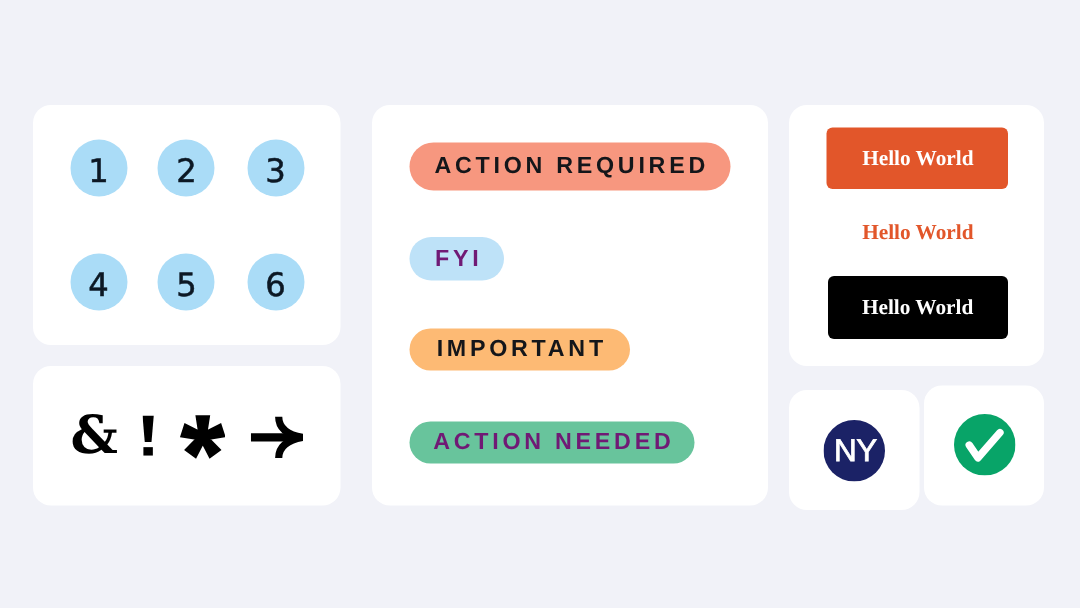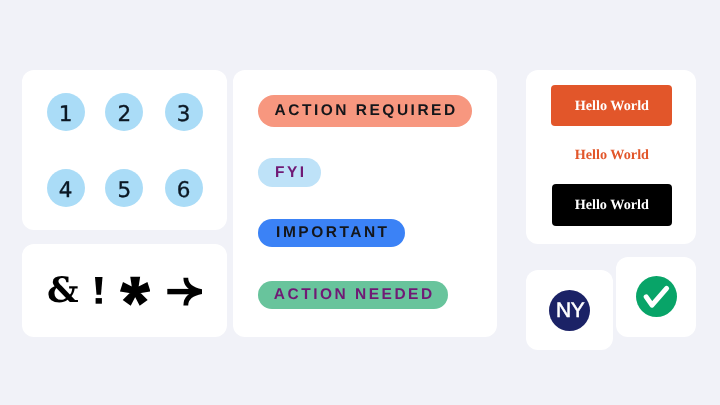--- a/index.html
+++ b/index.html
@@ -57,21 +57,21 @@
     color: #000000;
     font-family: "DejaVu Serif", serif;
     font-weight: 700;
     line-height: 1;
     display: flex;
     align-items: center;
     justify-content: center;
   }
 
   
-  #card-badges { left: 233px; top: 69.9px; width: 264px; height: 267.6px; }
+  #card-badges { left: 248px; top: 69.9px; width: 264px; height: 267.6px; }
   .badge {
     position: absolute;
     display: flex;
     align-items: center;
     justify-content: center;
     border-radius: 999px;
     color: #14161a;
     font-size: 15.5px;
     font-weight: 700;
     letter-spacing: 2.5px;
@@ -89,21 +89,21 @@
     align-items: center;
     justify-content: center;
     font-size: 14.2px;
     font-weight: 700;
     line-height: 1;
     box-sizing: border-box;
     white-space: nowrap;
   }
 
   
-  #card-logo { left: 526.3px; top: 270px; width: 87px; height: 80.2px; }
+  #card-logo { left: 526.3px; top: 260px; width: 87px; height: 80.2px; }
   #card-check { left: 616.1px; top: 256.5px; width: 80.4px; height: 80.2px; }
   .icon-wrap {
     position: absolute;
     left: 0; top: 0; right: 0; bottom: 0;
     display: flex;
     align-items: center;
     justify-content: center;
   }
 </style>
 </head>
@@ -155,21 +155,21 @@
     </div>
   </div>
 
   <div class="card" id="card-badges">
     <div class="badge" id="badge-0" style="background: rgb(247, 151, 127); color: rgb(20, 22, 26); left: 24.9px; top: 25.1px; width: 214px; height: 32px;">
         <span>ACTION REQUIRED</span>
       </div>
     <div class="badge" id="badge-1" style="background: rgb(190, 226, 248); color: #701a75; left: 24.9px; top: 88.1px; width: 63.4px; height: 29.2px;">
         <span>FYI</span>
       </div>
-    <div class="badge" id="badge-2" style="background: #3b82f6; color: rgb(20, 22, 26); left: 24.9px; top: 149px; width: 147.4px; height: 28.6px;">
+    <div class="badge" id="badge-2" style="background: #fdba74; color: rgb(20, 22, 26); left: 24.9px; top: 149px; width: 147.4px; height: 28.6px;">
         <span>IMPORTANT</span>
       </div>
     <div class="badge" id="badge-3" style="background: rgb(104, 196, 156); color: #701a75; left: 24.9px; top: 210.9px; width: 190.2px; height: 27.9px;">
         <span>ACTION NEEDED</span>
       </div>
   </div>
 
   <div class="card" id="card-buttons">
     <div class="btn" id="btn-primary" style="left: 25.2px; top: 15.3px; width: 120.8px; height: 41.1px; border-radius: 4px; padding-top: 0.8px; background: rgb(226, 86, 42); color: rgb(255, 255, 255);">
         <span>Hello World</span>

